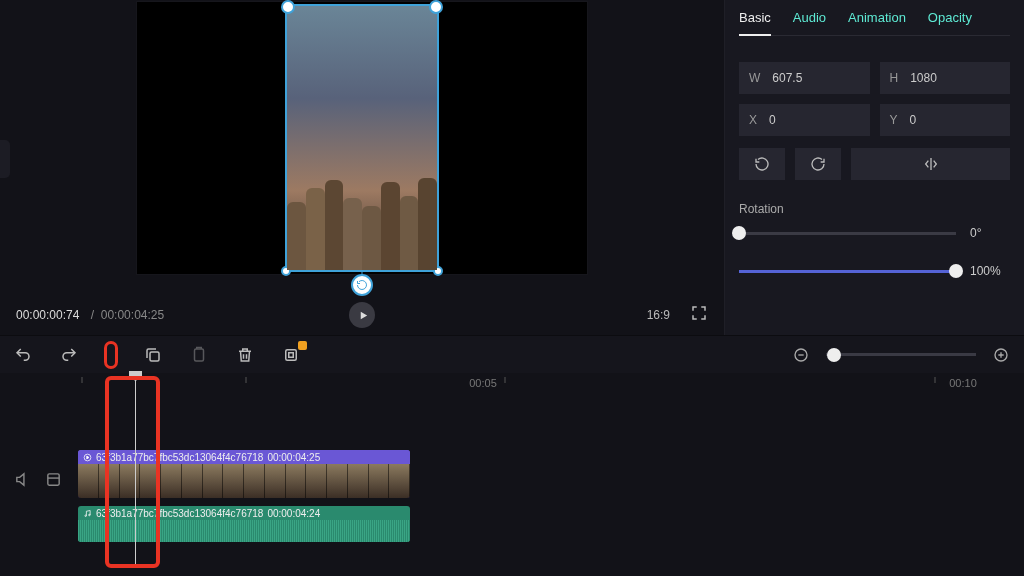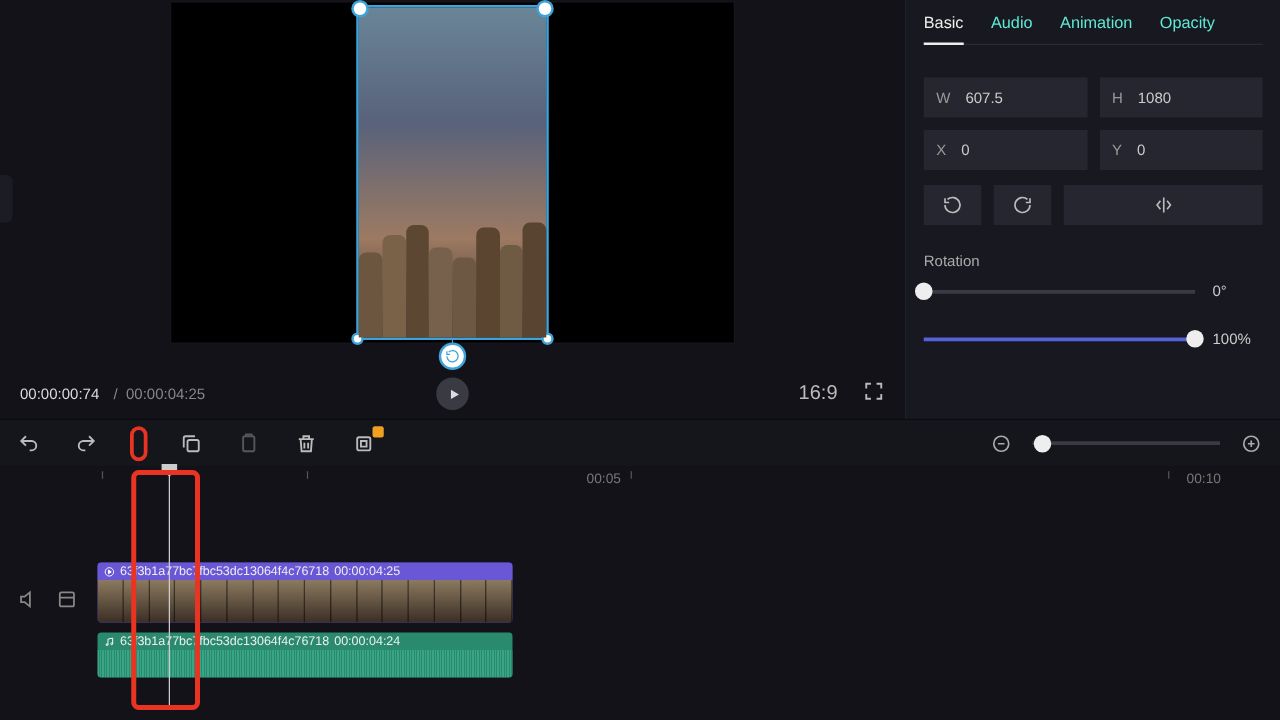--- a/index.html
+++ b/index.html
@@ -75,21 +75,21 @@
 .tc .dur { color:#888; margin-left: 8px; }
 .play {
   position: absolute; left: 50%; transform: translateX(-50%);
   bottom: 7px;
   width: 26px; height: 26px; border-radius:50%;
   background:#3a3a42;
   display:flex; align-items:center; justify-content:center;
   cursor:pointer;
 }
 .play svg{ width:11px; height:11px; fill:#ddd; margin-left:2px; }
-.ar { margin-left:auto; color:#bbb; font-size:16px; margin-right:20px;}
+.ar { margin-left:auto; color:#bbb; font-size:12px; margin-right:20px;}
 .fs svg{ width:18px; height:18px; stroke:#bbb; fill:none; stroke-width:2; }
 
 
 .panel {
   width: 300px;
   background: #181820;
   padding: 10px 14px;
   border-left: 1px solid rgba(255,255,255,0.03);
 }
 .tabs { display:flex; gap: 22px; border-bottom:1px solid #2a2a33; padding-bottom:10px; margin-bottom:26px; }

